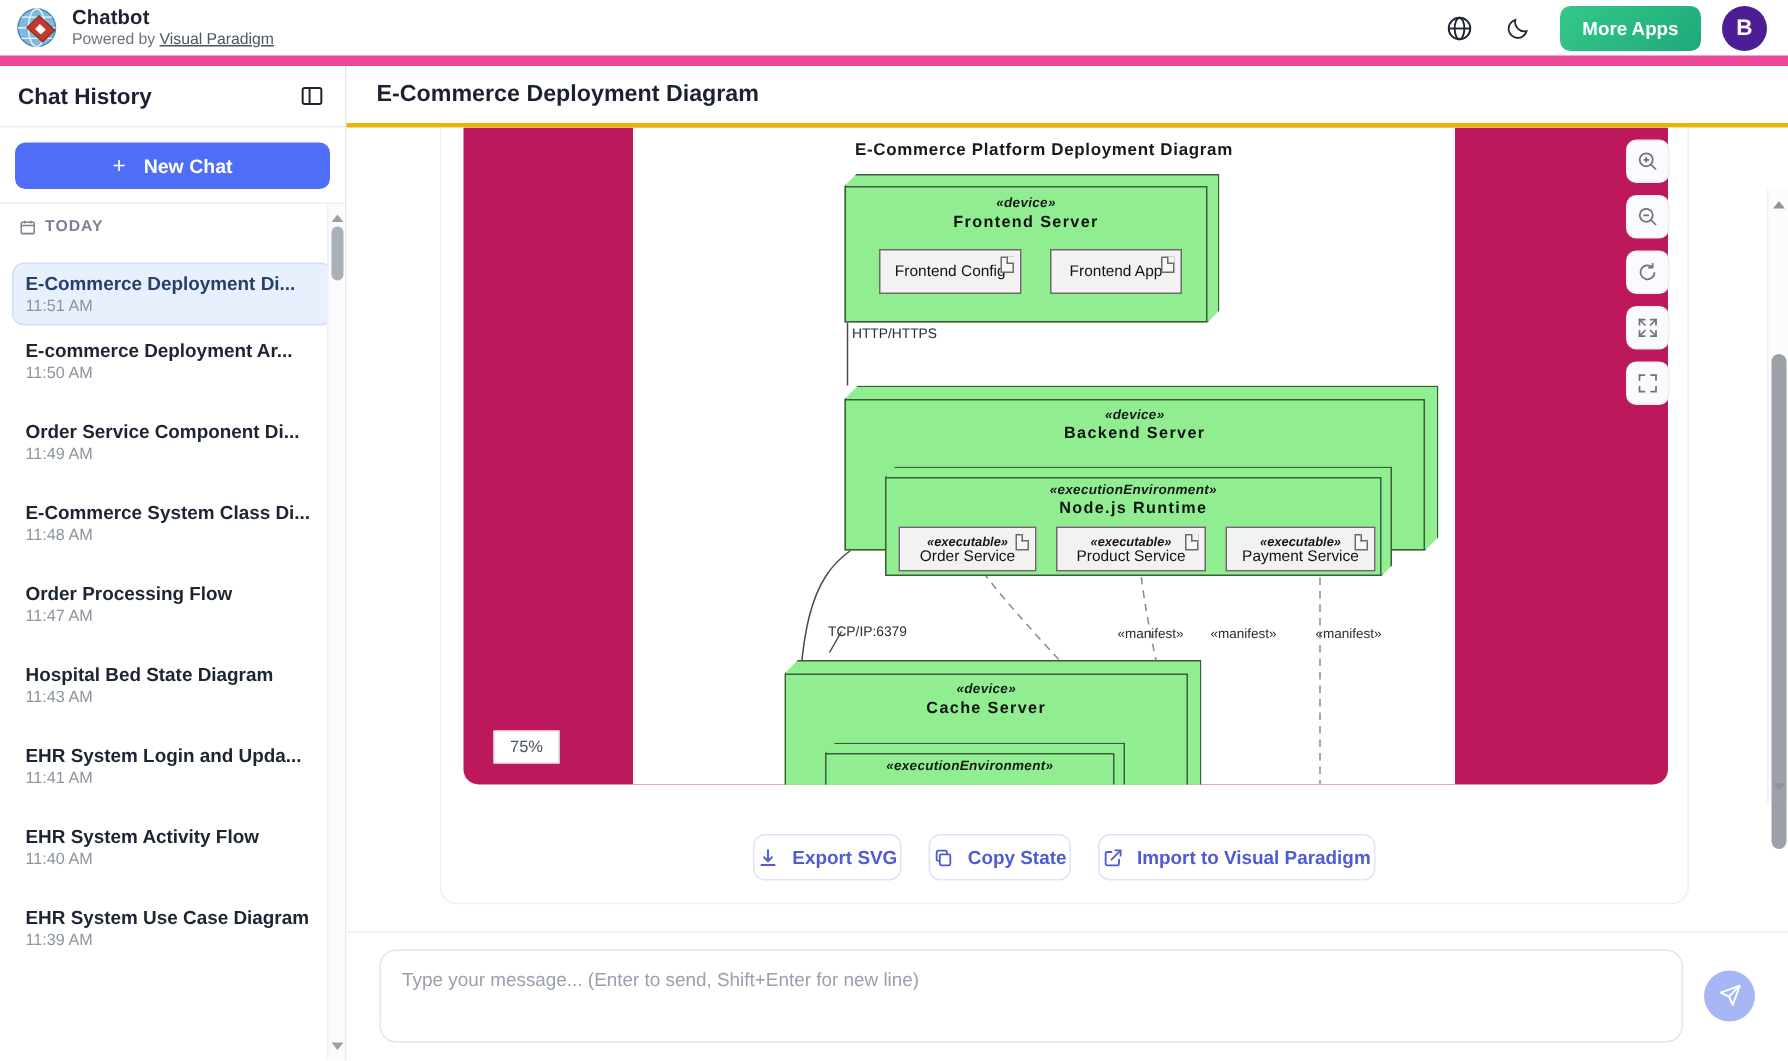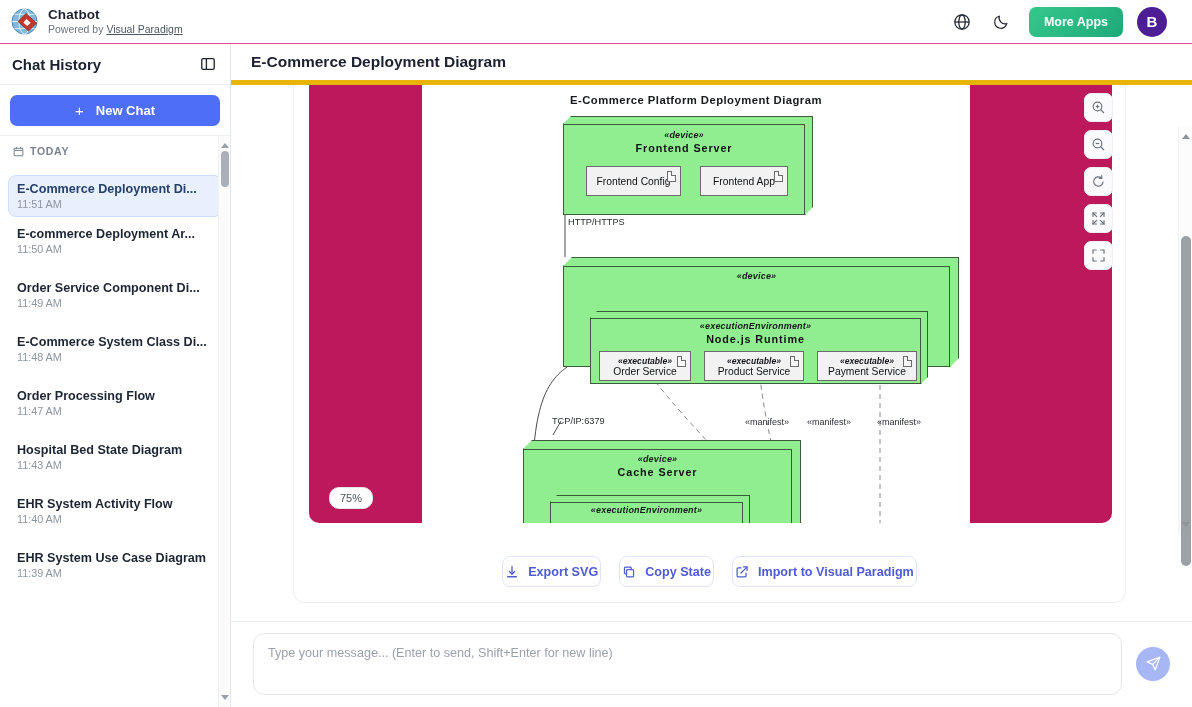--- a/index.html
+++ b/index.html
@@ -8,23 +8,23 @@
     font-family: "Liberation Sans", sans-serif;
     background: #ffffff;
     overflow: hidden;
   }
   #app { position: relative; width: 1192px; height: 707px; display: flex; flex-direction: column; }
 
   
   .topbar {
     height: 44px; flex: 0 0 44px;
     display: flex; align-items: center;
-    border-bottom: 1px solid #ec4899;
+    border-bottom: 7px solid #ec4899;
     background: #fff;
-    padding: 0 25px 0 10px;
+    padding: 0 14px 0 10px;
   }
   .brand { display: flex; align-items: center; gap: 9px; }
   .logo { width: 29px; height: 29px; position: relative; flex: 0 0 29px; }
   .brand-text { line-height: 1.05; }
   .brand-title { font-size: 13.5px; font-weight: 700; color: #1e2330; letter-spacing: .1px; }
   .brand-sub { font-size: 10.5px; color: #6b7280; margin-top: 1px; }
   .brand-sub a { color: #4b5563; text-decoration: underline; }
   .topbar-right { margin-left: auto; display: flex; align-items: center; gap: 14px; }
   .icon-btn {
     width: 26px; height: 26px; display: flex; align-items: center; justify-content: center;
@@ -98,21 +98,21 @@
   }
   .sb-bar .arr { position:absolute; left:2px; width:8px; height:8px; }
   .sb-bar .arr.up { top: 4px; border-left:4px solid transparent; border-right:4px solid transparent; border-bottom:5px solid #9aa0a8; }
   .sb-bar .arr.dn { bottom: 4px; border-left:4px solid transparent; border-right:4px solid transparent; border-top:5px solid #9aa0a8; }
   .sb-bar .thumb { position: absolute; left: 2px; width: 8px; border-radius: 5px; background: #aab0b8; }
 
   
   .main { flex: 1 1 auto; display: flex; flex-direction: column; min-width: 0; background: #fff; position: relative; }
   .main-head {
     height: 41px; flex: 0 0 41px; display: flex; align-items: center;
-    padding: 0 20px; border-bottom: 5px solid #eab308;
+    padding: 0 20px; border-bottom: 3px solid #eab308;
   }
   .main-title { font-size: 15.5px; font-weight: 700; color: #1b2130; }
 
   .msg-area { flex: 1 1 auto; position: relative; min-height: 0; overflow: hidden; padding: 0 0 0 0; }
 
   .bubble {
     position: absolute; left: 62px; top: 0px; width: 833px;
     background: #fff; border: 1px solid #edeff3; border-radius: 12px;
     border-top: none; border-top-left-radius: 0; border-top-right-radius: 0;
     height: 518px;
@@ -123,21 +123,21 @@
   }
   .paper {
     position: absolute; left: 113px; top: 0px; width: 548px; height: 438px; background: #fff;
   }
   .diagram-title {
     position: absolute; left: 0; right: 0; top: 9px; text-align: center;
     font-size: 11.3px; font-weight: 700; color: #17191c; letter-spacing: .45px;
   }
   .zoom-badge {
     position: absolute; left: 20px; bottom: 14px;
-    background: #fff; border: 1px solid #e3e5e9; border-radius: 10px;
+    background: #fff; border: 1px solid #e3e5e9; border-radius: 0;
     font-size: 11px; color: #4b5462; padding: 4px 10px;
   }
 
   
   .diag-tools { position: absolute; right: 12px; top: 8px; display: flex; flex-direction: column; gap: 8px; z-index: 5; }
   .tool-btn {
     width: 29px; height: 29px; border-radius: 7px; background: #fbfbfd;
     border: 1px solid #eceef2; display: flex; align-items: center; justify-content: center;
     cursor: pointer; color: #6b7280;
   }
@@ -302,20 +302,24 @@
         </div>
         <div class="chat-item" style="margin-top:12px;">
           <div class="chat-name">Order Processing Flow</div>
           <div class="chat-time">11:47 AM</div>
         </div>
         <div class="chat-item" style="margin-top:12px;">
           <div class="chat-name">Hospital Bed State Diagram</div>
           <div class="chat-time">11:43 AM</div>
         </div>
         <div class="chat-item" style="margin-top:12px;">
+          <div class="chat-name">EHR System Login and Upda...</div>
+          <div class="chat-time">11:41 AM</div>
+        </div>
+        <div class="chat-item" style="margin-top:12px;">
           <div class="chat-name">EHR System Activity Flow</div>
           <div class="chat-time">11:40 AM</div>
         </div>
         <div class="chat-item" style="margin-top:12px;">
           <div class="chat-name">EHR System Use Case Diagram</div>
           <div class="chat-time">11:39 AM</div>
         </div>
 
         <div class="sb-bar">
           <div class="arr up"></div>
@@ -365,20 +369,21 @@
                   <div class="a-name">Frontend App</div>
                 </div>
               </div>
               <div class="edge-label" style="left:146px;top:132px;">HTTP/HTTPS</div>
 
               <div class="node3d" style="left:141px;top:172px;width:396px;height:110px;">
                 <div class="side" style="left:0;top:0;width:396px;height:110px;clip-path:polygon(0 9px,9px 0,100% 0,100% 101px,387px 110px,0 110px);"></div>
                 <div class="face" style="left:0;top:9px;width:387px;height:101px;"></div>
                 <div class="node-label" style="top:14px;left:0;width:387px;">
                   <div class="stereo">«device»</div>
+                  <div class="nname">Backend Server</div>
                 </div>
 
                 <div class="node3d" style="left:27px;top:54px;width:338px;height:73px;">
                   <div class="side" style="left:0;top:0;width:338px;height:73px;clip-path:polygon(0 7px,7px 0,100% 0,100% 66px,331px 73px,0 73px);"></div>
                   <div class="face" style="left:0;top:7px;width:331px;height:66px;"></div>
                   <div class="node-label" style="top:10px;left:0;width:331px;">
                     <div class="stereo">«executionEnvironment»</div>
                     <div class="nname">Node.js Runtime</div>
                   </div>
                   <div class="artifact" style="left:9px;top:40px;width:92px;height:30px;">

